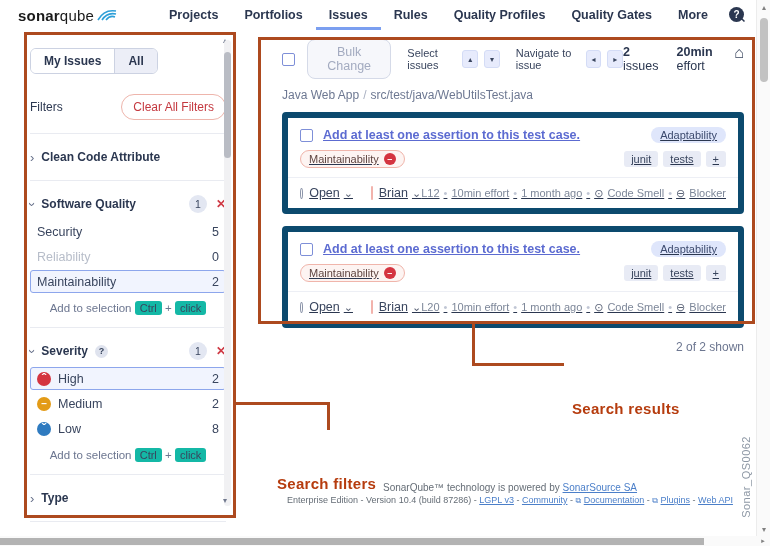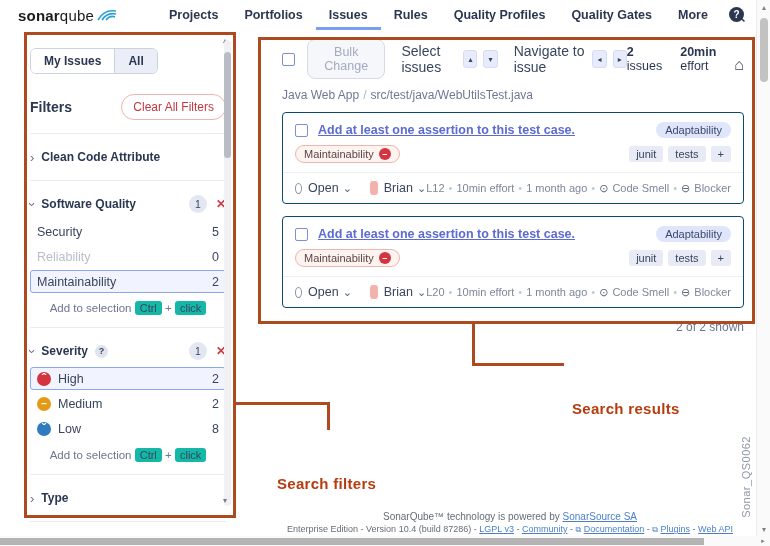--- a/index.html
+++ b/index.html
@@ -26,21 +26,21 @@
   .hscroll { position:absolute; left:0; bottom:0; width:756px; height:10px; background:#fafafa; }
   .hthumb { position:absolute; left:0; top:2px; width:704px; height:7px; background:#b3b3b3; cursor:pointer; }
   .hcorner { position:absolute; right:0; bottom:0; width:14px; height:10px; background:#fafafa; font-size:7px; color:#808080; display:flex; align-items:center; justify-content:center; cursor:pointer; }
 
   
   .sidebar { position:absolute; left:30px; top:44px; width:196px; }
   .toggle-group { display:inline-flex; border:1px solid #ccd2e2; border-radius:6px; overflow:hidden; margin-top:4px; }
   .toggle-btn { padding:5px 13px; font-size:12px; font-weight:bold; color:#2b3750; background:#fff; cursor:pointer; }
   .toggle-btn.sel { background:#eceef7; border-left:1px solid #ccd2e2; }
   .filters-row { display:flex; align-items:center; justify-content:space-between; margin-top:20px; }
-  .filters-title { font-size:14px; font-weight:bold; color:#2b3750; }
+  .filters-title { font-size:12px; font-weight:normal; color:#2b3750; }
   .clear-btn { font-size:12px; color:#c4383f; background:#fff; border:1px solid #eeb5ac; border-radius:15px; padding:5px 11px; cursor:pointer; }
   .sb-divider { border-top:1px solid #e9ebf1; margin:13px 0; }
   .facet-header { display:flex; align-items:center; gap:7px; cursor:pointer; height:20px; }
   .facet-label { font-size:12px; font-weight:bold; color:#2b3750; }
   .chev { font-size:13px; color:#66708a; line-height:1; display:inline-block; }
   .chev.open { transform:rotate(90deg); }
   .facet-spacer { flex:1; }
   .count-badge { width:18px; height:18px; border-radius:50%; background:#e3e7f2; color:#39455e; font-size:10.5px; display:flex; align-items:center; justify-content:center; }
   .facet-x { color:#cf3a45; font-size:12px; font-weight:bold; cursor:pointer; margin-left:2px; }
   .facet-help { width:13px; height:13px; border-radius:50%; background:#dfe3ee; color:#39455e; font-size:9px; font-weight:bold; display:flex; align-items:center; justify-content:center; }
@@ -62,28 +62,28 @@
   .sb-thumb { position:absolute; left:0; top:12px; width:7px; height:106px; background:#b9bcc4; border-radius:4px; cursor:pointer; }
   .sb-arrow { position:absolute; left:193px; font-size:8px; color:#71798e; cursor:pointer; }
   .sb-arrow.up { top:-8px; }
   .sb-arrow.down { top:452px; }
 
   
   .main { position:absolute; left:282px; top:46px; width:462px; }
   .toolbar { display:flex; align-items:center; height:26px; }
   .cb { width:13px; height:13px; border:1.5px solid #7e8fd8; border-radius:2px; background:#fff; cursor:pointer; flex:0 0 auto; }
   .bulk-btn { margin-left:12px; background:#f6f7fb; border:1px solid #d5dae8; color:#a3abc0; font-size:12.5px; border-radius:8px; padding:5px 14px; cursor:default; }
-  .tb-label { margin-left:16px; color:#39455e; font-size:14px; }
+  .tb-label { margin-left:16px; color:#39455e; font-size:11px; }
   .mini-btn { margin-left:6px; width:20px; height:18px; background:#e7ebfc; border:1px solid #d4dcf6; border-radius:3px; color:#39455e; font-size:8px; display:flex; align-items:center; justify-content:center; cursor:pointer; }
-  .tb-right { margin-left:auto; display:flex; align-items:flex-end; gap:18px; font-size:12.5px; color:#2b3750; }
+  .tb-right { margin-left:auto; display:flex; align-items:flex-start; gap:18px; font-size:12.5px; color:#2b3750; }
   .home-ic { font-size:16px; color:#39455e; cursor:pointer; line-height:1; }
   .breadcrumb { margin-top:16px; font-size:12px; color:#6d7892; }
   .breadcrumb .sep { color:#aab1c2; margin:0 4px; }
 
-  .card { margin-top:10px; border:1px solid #0c4a6e; border-radius:4px; background:#fff; padding:9px 12px 8px 12px; }
+  .card { margin-top:10px; border:6px solid #0c4a6e; border-radius:4px; background:#fff; padding:9px 12px 8px 12px;text-decoration:underline; }
   .card + .card { margin-top:12px; }
   .c-row1 { display:flex; align-items:center; gap:10px; }
   .i-title { font-size:12.5px; font-weight:bold; color:#5c6bd1; text-decoration:underline; cursor:pointer; }
   .attr-pill { margin-left:auto; background:#dfe6fb; color:#3c4a6e; font-size:11px; border-radius:10px; padding:2px 9px; cursor:pointer; }
   .c-row2 { display:flex; align-items:center; margin-top:7px; }
   .qual-pill { display:inline-flex; align-items:center; gap:5px; border:1px solid #f0b5ab; background:#fdf4f2; color:#5e4440; font-size:11px; border-radius:11px; padding:2px 8px; cursor:pointer; }
   .qp-ic { width:12px; height:12px; border-radius:50%; background:#d43440; position:relative; }
   .qp-ic::after { content:"–"; position:absolute; inset:0; display:flex; align-items:center; justify-content:center; color:#fff; font-size:9px; font-weight:bold; }
   .tags { margin-left:auto; display:flex; gap:5px; }
   .tag { background:#e8ebf5; color:#39455e; font-size:11px; border-radius:3px; padding:2px 7px; cursor:pointer; }
@@ -97,21 +97,21 @@
   .m-ic { font-size:11px; color:#5b6478; line-height:1; }
   .shown { margin-top:12px; text-align:right; font-size:12px; color:#6c7690; }
 
   
   .ann { position:absolute; pointer-events:none; }
   .ann-box { border:3px solid #ad4a1f; }
   .ann-line { background:#ad4a1f; }
   .ann-label { font-size:15px; font-weight:bold; color:#b63c0e; letter-spacing:.3px; white-space:nowrap;margin-top:44px; }
 
   
-  .footer { position:absolute; left:270px; top:511px; width:480px; text-align:center; }
+  .footer { position:absolute; left:270px; top:482px; width:480px; text-align:center; }
   .f1 { font-size:10px; color:#656d76; }
   .f1 a, .f2 a { color:#4b7fc9; text-decoration:underline; cursor:pointer; }
   .f2 { font-size:9px; color:#656d76; margin-top:2px; white-space:nowrap; }
   .f2 .ext { color:#4b7fc9; font-size:8px; text-decoration:none; }
 
   .watermark { position:absolute; right:18px; bottom:28px; writing-mode:vertical-rl; transform:rotate(180deg); font-size:11px; color:#8e98a5; letter-spacing:.5px; }
 </style>
 </head>
 <body>
 

